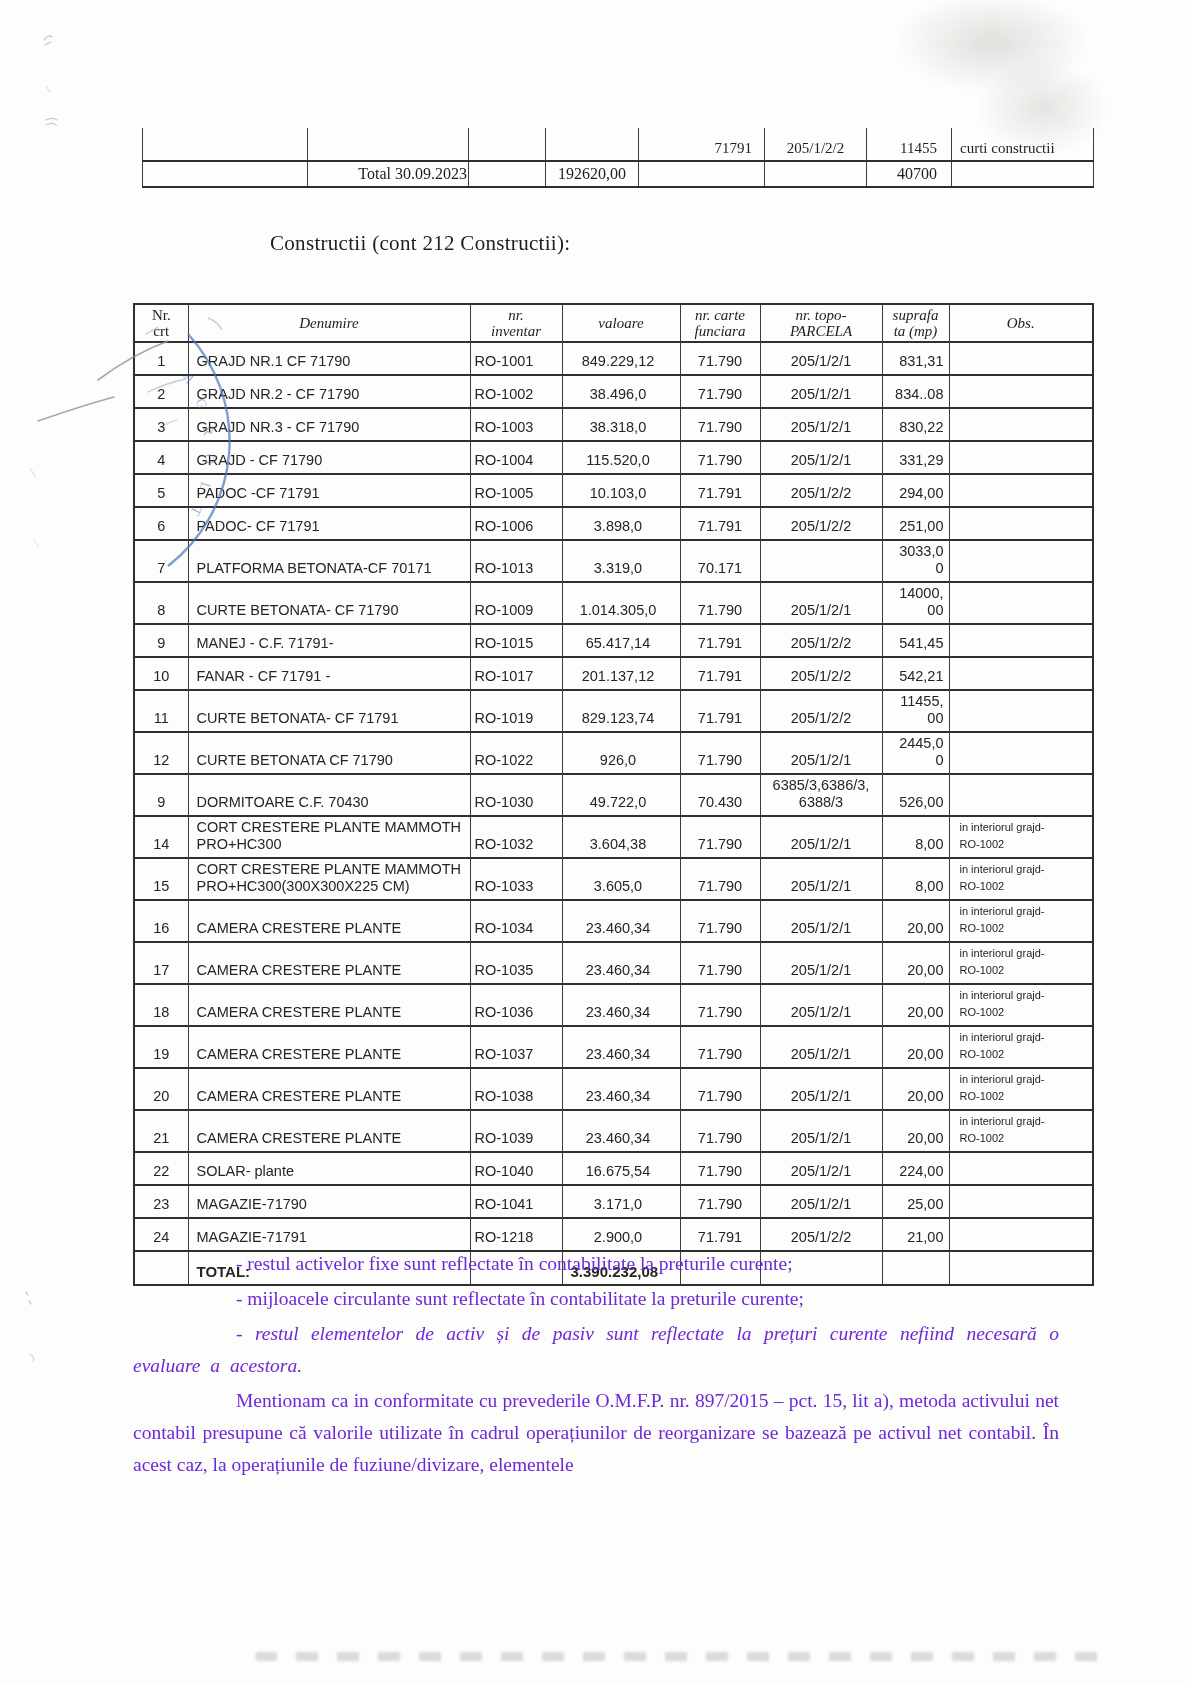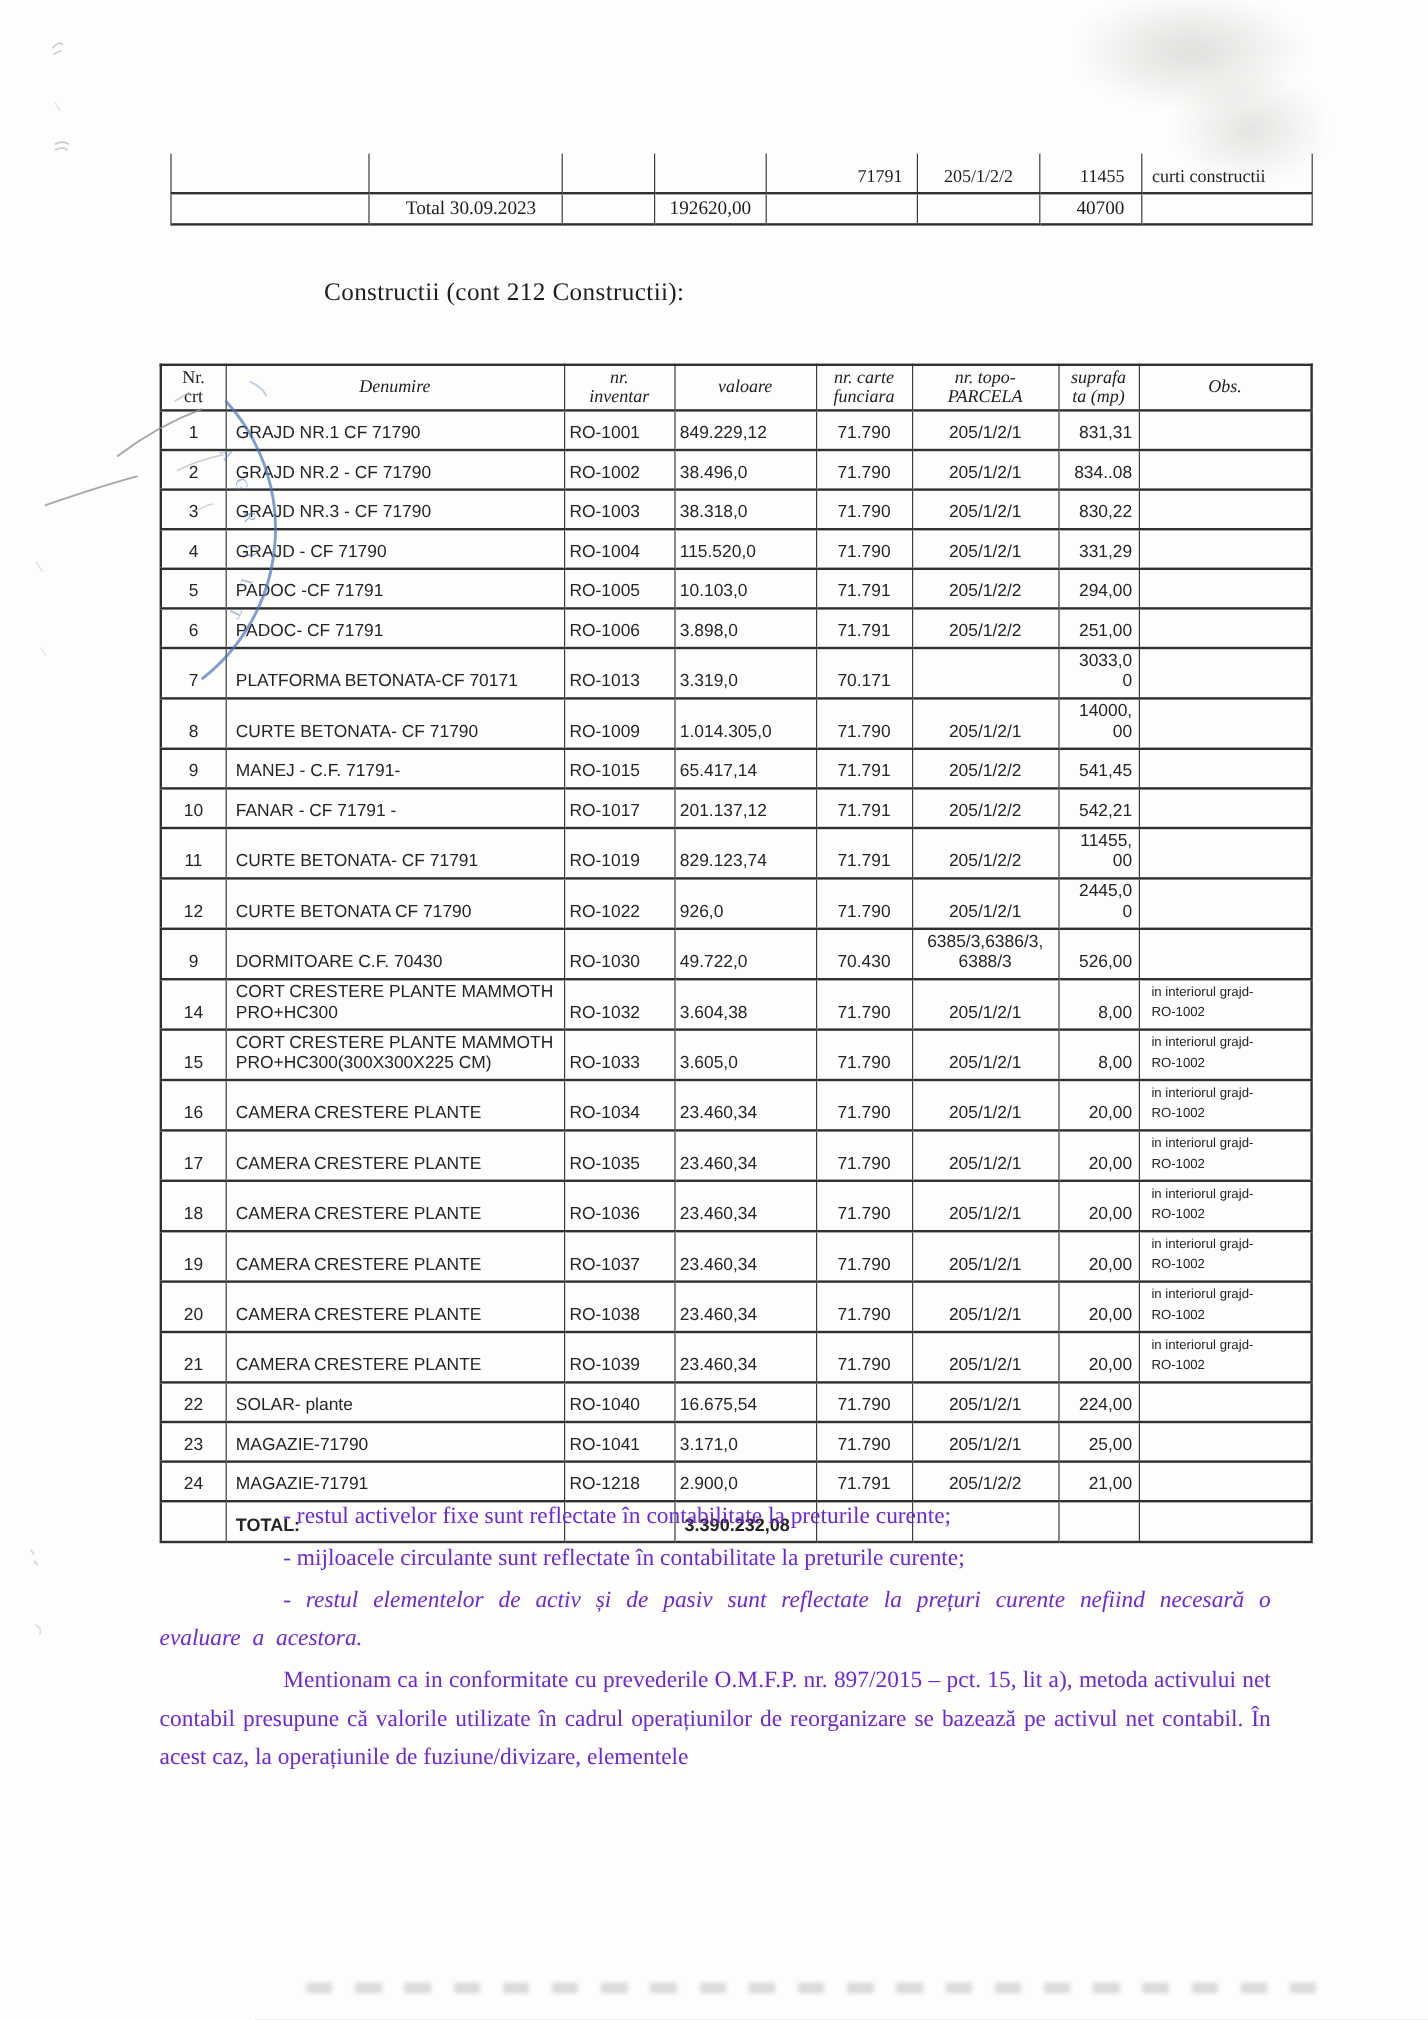--- a/index.html
+++ b/index.html
@@ -10,21 +10,21 @@
   }
   
   table { border-collapse:collapse; table-layout:fixed; position:absolute; }
   td, th { overflow:hidden; white-space:pre-line; }
 
   
   .toptable { left:142px; top:128px; width:951px; font-size:15px; }
   .toptable td { border-left:1.5px solid #3c3c3c; border-right:1.5px solid #3c3c3c; }
   .toptable tr.r0 td { border-top:none; border-bottom:2.5px solid #2f2f2f; height:28px; vertical-align:bottom; padding-bottom:3px; font-family:Liberation Serif, serif; }
   .toptable tr.r1 td { border-bottom:2.5px solid #2f2f2f; height:22px; vertical-align:middle; font-family:"Liberation Serif", serif; font-size:16px; }
-  .toptable td:nth-child(2) { text-align:center; padding-left:10px;margin-top:48px; }
+  .toptable td:nth-child(2) { text-align:right; padding-left:10px;margin-top:48px; }
   .toptable td:nth-child(4) { text-align:left; padding-left:12px; }
   .toptable td:nth-child(5) { text-align:right; padding-right:12px; }
   .toptable td:nth-child(6) { text-align:center; }
   .toptable td:nth-child(7) { text-align:right; padding-right:14px; }
   .toptable td:nth-child(8) { text-align:left; padding-left:8px; }
 
   
   .title { position:absolute; left:270px; top:231px; font-size:21px; letter-spacing:0.3px; }
 
   
@@ -37,21 +37,21 @@
   }
   .maintable th:first-child { font-style:normal; }
   .maintable td {
     border:1.5px solid #3c3c3c; border-top:2.5px solid #2f2f2f; border-bottom:2.5px solid #2f2f2f;
     font-family:"Liberation Sans", sans-serif; font-size:14.5px; line-height:17px;
     height:25px; vertical-align:bottom; padding:2px 4px 4px; color:#252525;
   }
   .maintable td:nth-child(1) { text-align:center; }
   .maintable td:nth-child(2) { text-align:left; padding-left:8px; }
   .maintable td:nth-child(3) { text-align:left; }
-  .maintable td:nth-child(4) { text-align:left; padding-right:10px; }
+  .maintable td:nth-child(4) { text-align:center; padding-right:10px; }
   .maintable td:nth-child(5) { text-align:center; }
   .maintable td:nth-child(6) { text-align:center; }
   .maintable td:nth-child(7) { text-align:right; padding-right:5px; }
   .maintable td:nth-child(8) { text-align:left; padding-left:10px; font-size:11px; }
   .maintable tr.total td { font-weight:bold; height:26px; font-size:15px; }
   .maintable tr.total td:nth-child(2) { padding-left:8px; }
   .maintable tr.total td:nth-child(4) { text-align:left; padding-left:8px; }
 
   
   .paras {

